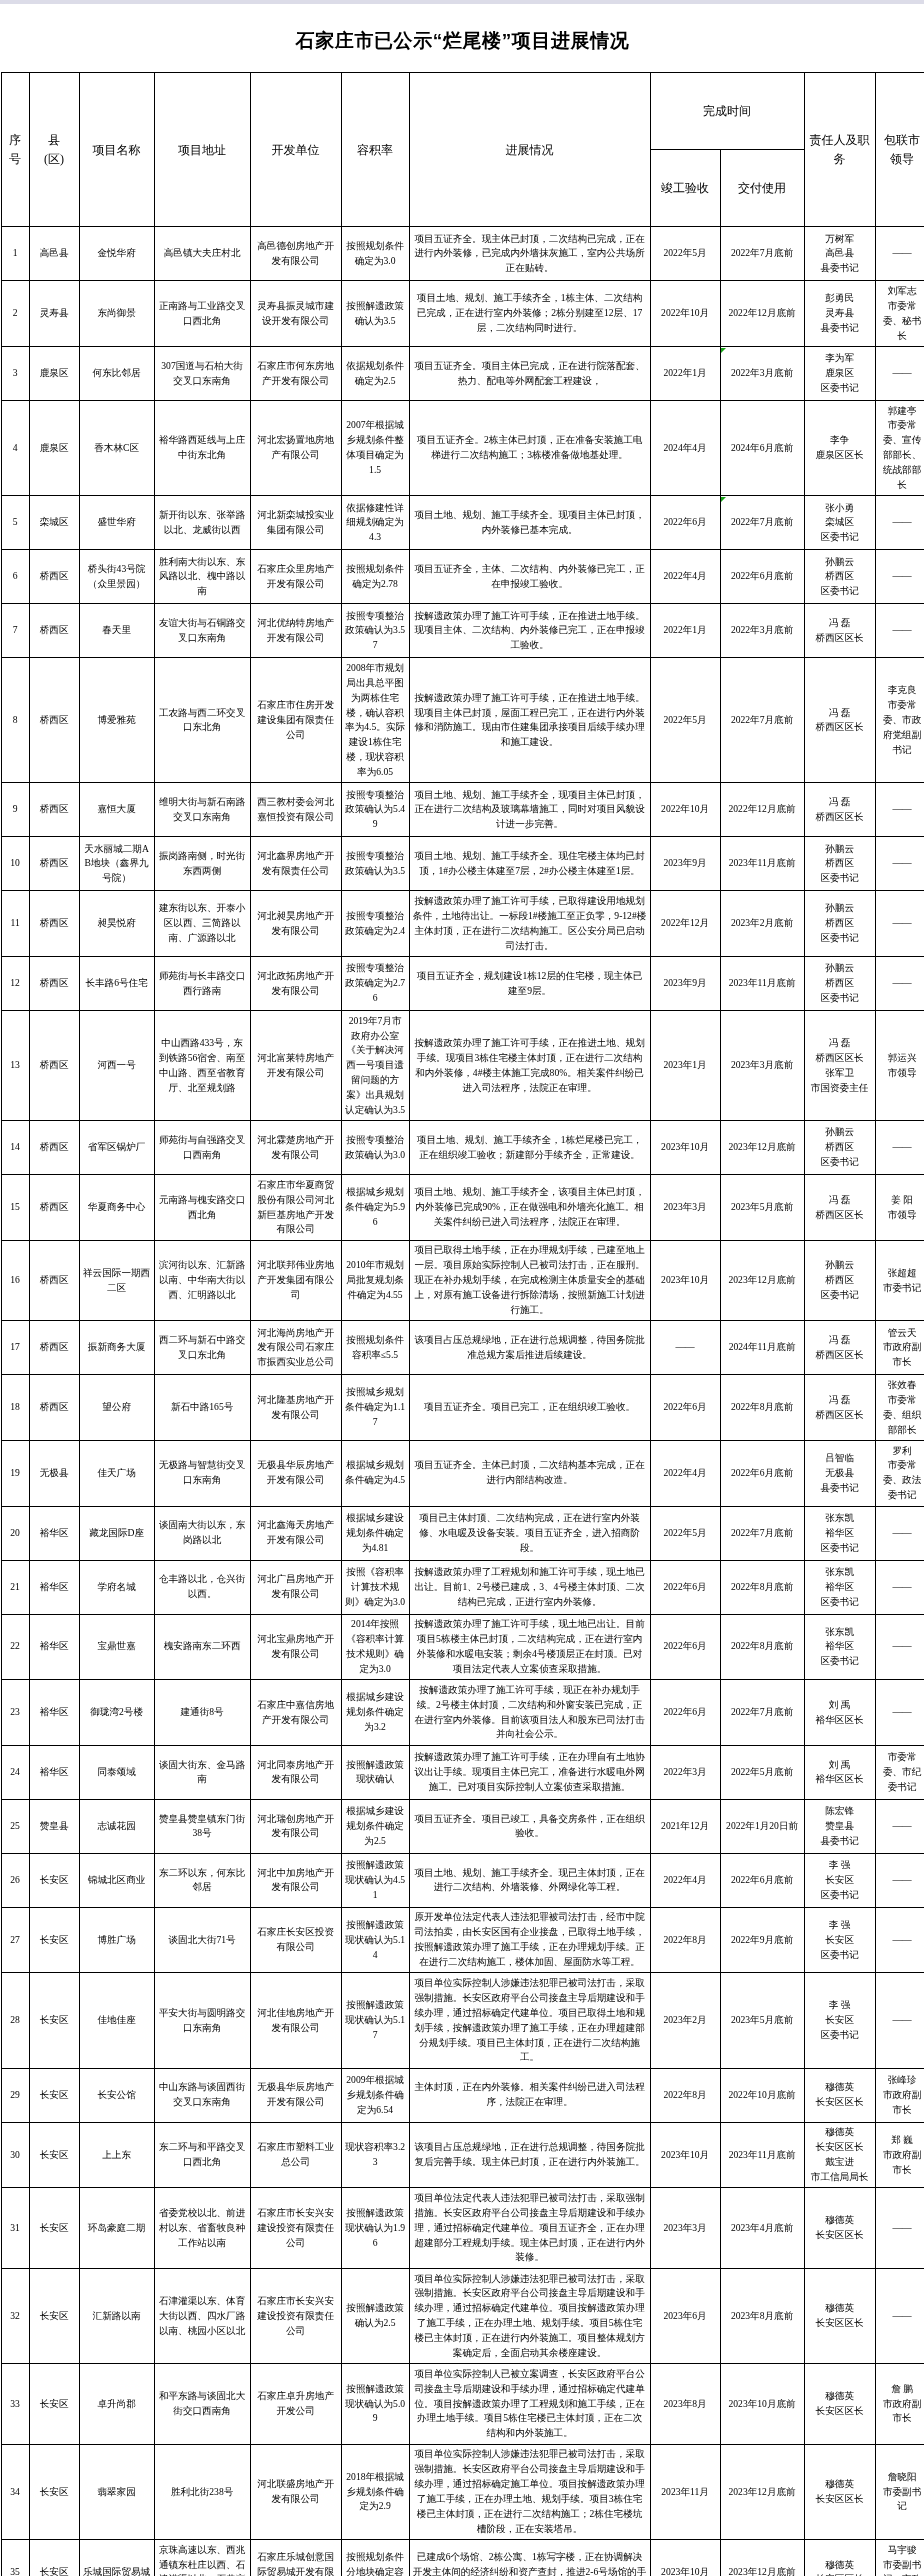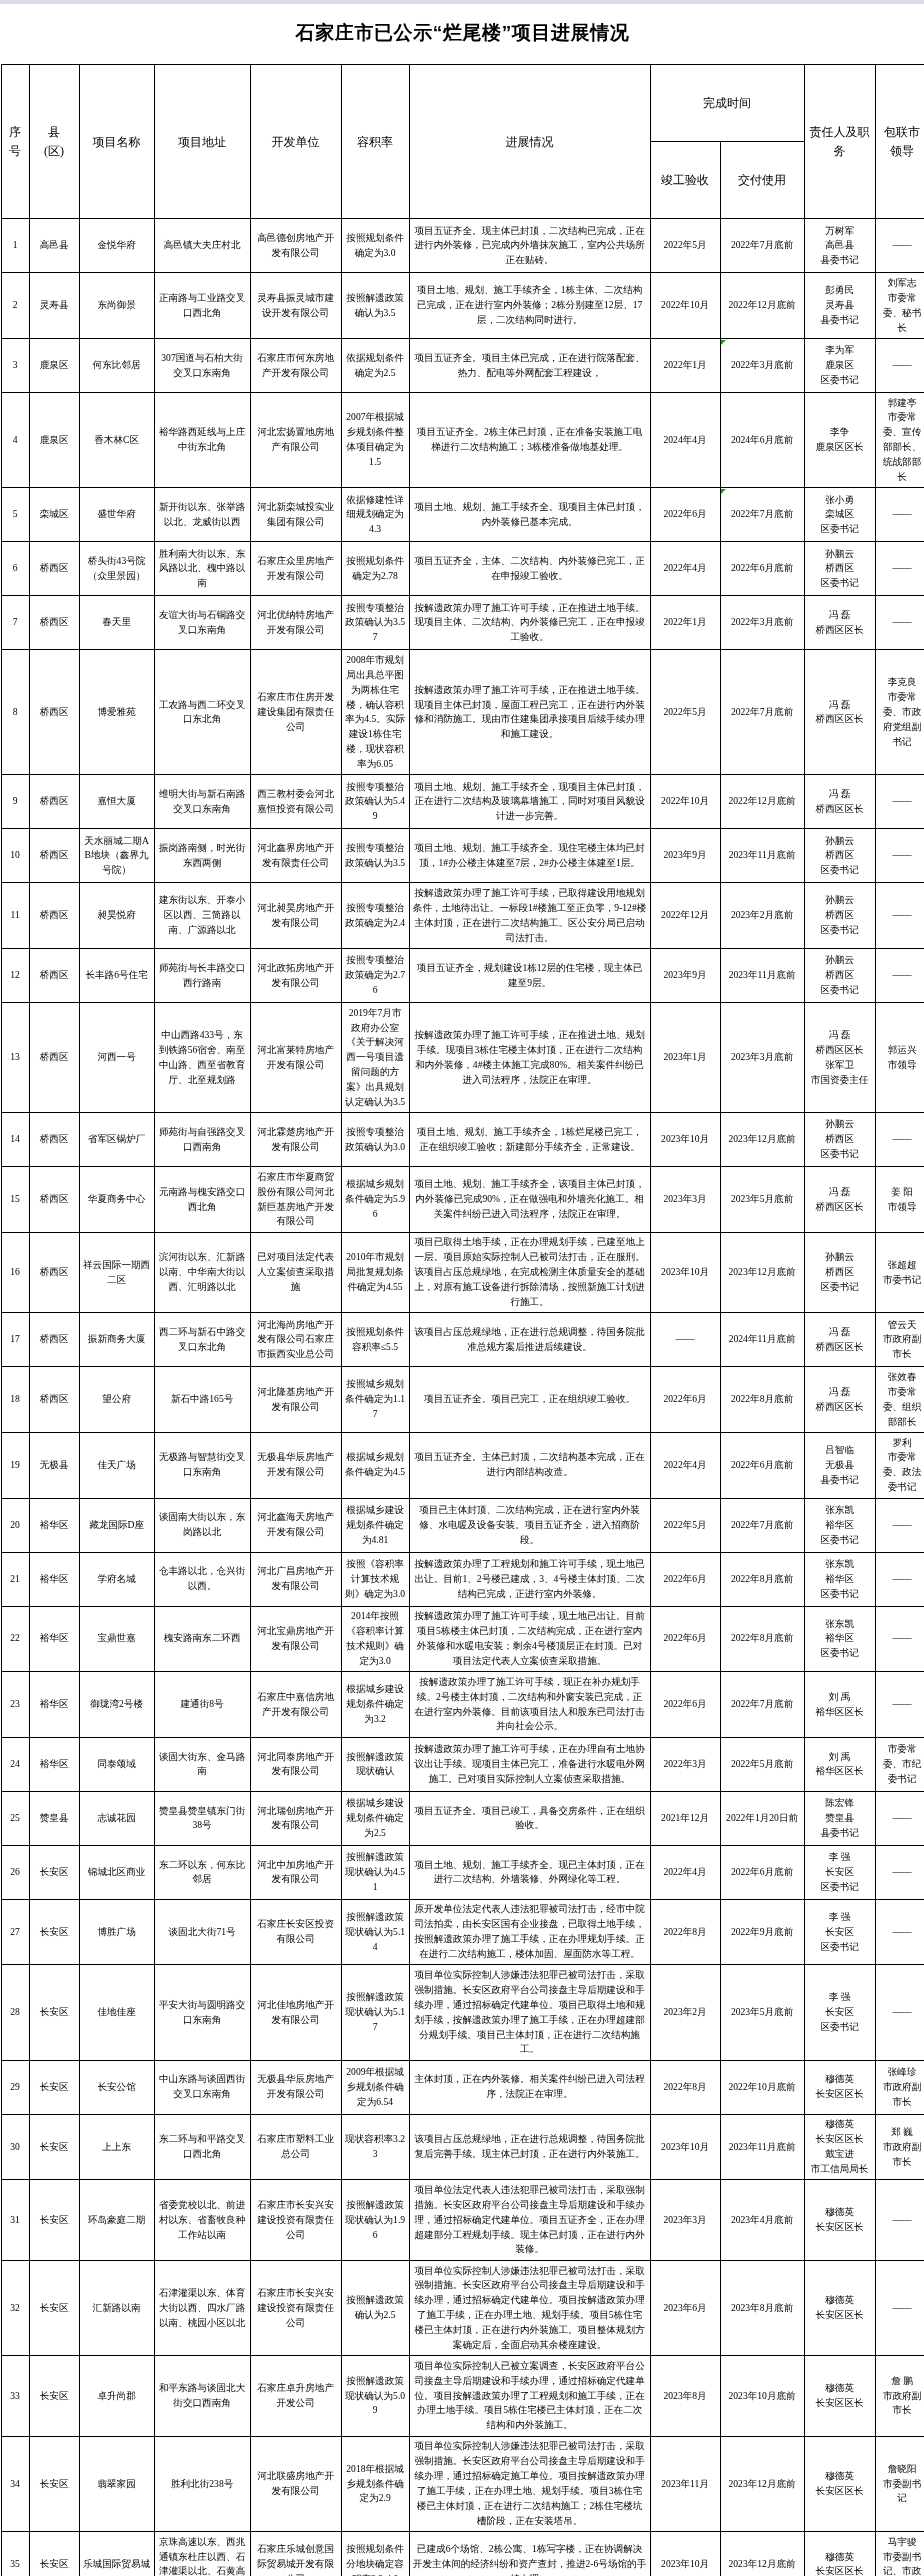--- a/index.html
+++ b/index.html
@@ -10,20 +10,21 @@
     font-family: "Liberation Serif", "DejaVu Serif", serif;
     color: #000;
   }
   .doc-title {
     text-align: center;
     font-family: "Liberation Sans", "DejaVu Sans", sans-serif;
     font-weight: bold;
     font-size: 19px;
     padding: 16.6px 0 18px 0;
     letter-spacing: 0.6px;
+    margin-top: 8px;
   }
   table.grid {
     width: 924px;
     border-collapse: collapse;
     table-layout: fixed;
     border: 1.3px solid #000;
     margin-left: 0.6px;
   }
   table.grid th, table.grid td {
     border-left: 0.6px solid #000;
@@ -323,23 +324,23 @@
           <td class="c9">冯 磊
 桥西区区长</td>
           <td class="c10">姜 阳
 市领导</td>
         </tr>
         <tr>
           <td class="c0">16</td>
           <td class="c1">桥西区</td>
           <td class="c2">祥云国际一期西二区</td>
           <td class="c3">滨河街以东、汇新路以南、中华南大街以西、汇明路以北</td>
-          <td class="c4">已对项目法定代表人立案侦查采取措施</td>
+          <td class="c4">河北联邦伟业房地产开发集团有限公司</td>
           <td class="c5">2010年市规划局批复规划条件确定为4.55</td>
-          <td class="c6">项目已取得土地手续，正在办理规划手续，已建至地上一层。项目原始实际控制人已被司法打击，正在服刑。该项目占压总规绿地，在完成检测主体质量安全的基础上，对原有施工设备进行拆除清场，按照新施工计划进行施工。</td>
+          <td class="c6">项目已取得土地手续，正在办理规划手续，已建至地上一层。项目原始实际控制人已被司法打击，正在服刑。现正在补办规划手续，在完成检测主体质量安全的基础上，对原有施工设备进行拆除清场，按照新施工计划进行施工。</td>
           <td class="c7">2023年10月</td>
           <td class="c8">2023年12月底前</td>
           <td class="c9">孙鹏云
 桥西区
 区委书记</td>
           <td class="c10">张超超
 市委书记</td>
         </tr>
         <tr>
           <td class="c0">17</td>

